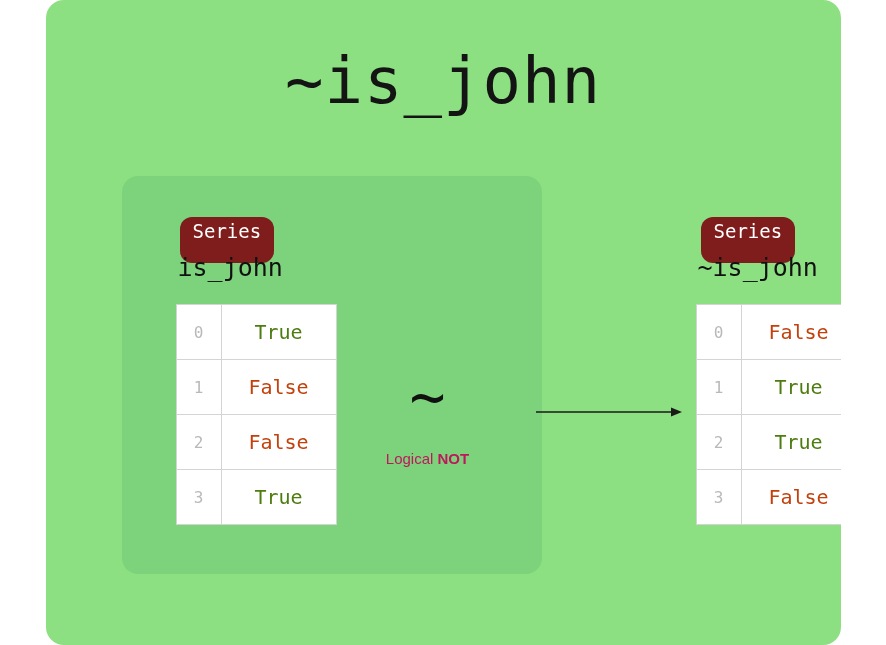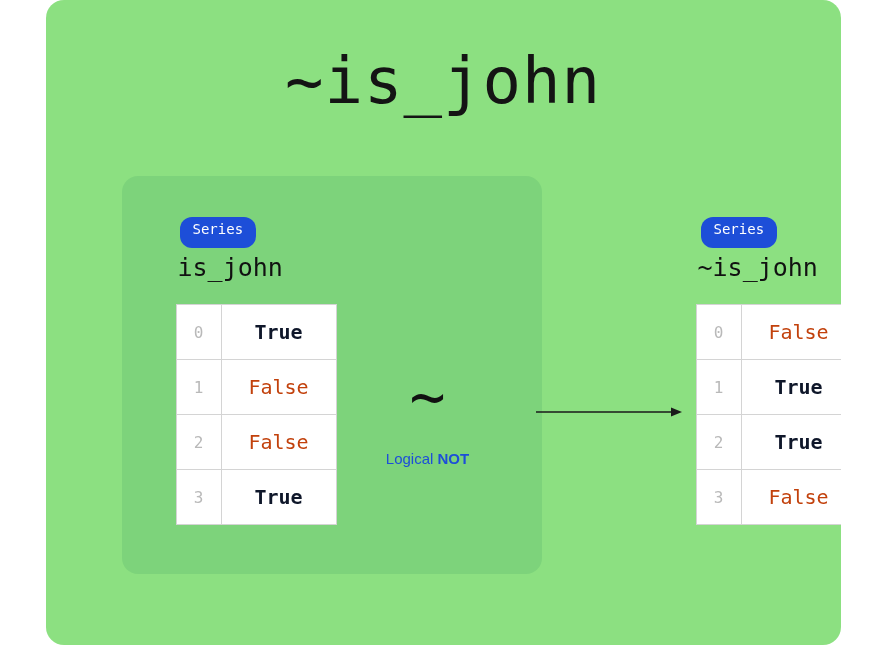--- a/index.html
+++ b/index.html
@@ -35,26 +35,26 @@
     left: 76px;
     top: 176px;
     width: 420px;
     height: 398px;
     background: #7DD37B;
     border-radius: 16px;
   }
   .badge {
     position: absolute;
     display: inline-block;
-    background: #1d4ed8;
+    background: #7f1d1d;
     color: #ffffff;
     font-family: "DejaVu Sans Mono", monospace;
-    font-size: 14px;
+    font-size: 19px;
     line-height: 1;
-    padding: 5px 13px 12px 13px;
+    padding: 5px 13px 22px 13px;
     border-radius: 12px;
   }
   .badge.left-badge  { left: 134px; top: 217px; }
   .badge.right-badge { left: 655px; top: 217px; }
   .series-label {
     position: absolute;
     font-family: "DejaVu Sans Mono", monospace;
     font-size: 25px;
     color: #111111;
     text-align: right;
@@ -83,42 +83,42 @@
     color: #b9b9b9;
     font-size: 16px;
   }
   td.val {
     width: 114px;
     min-width: 114px;
     color: #c2410c;
     font-size: 20px;
   }
   td.val.strong {
-    color: #0f172a;
-    font-weight: 700;
+    color: #4d7c0f;
+    font-weight: 400;
   }
   .tilde {
     position: absolute;
     left: 330px;
     top: 362px;
     width: 104px;
     text-align: center;
     font-family: "DejaVu Sans Mono", monospace;
     font-size: 60px;
     color: #111111;
   }
   .op-caption {
     position: absolute;
     left: 312px;
     top: 450px;
     width: 140px;
     text-align: center;
     font-family: "Liberation Sans", sans-serif;
     font-size: 15px;
-    color: #1d4ed8;
+    color: #be185d;
   }
   .op-caption b { font-weight: 700; }
   .arrow {
     position: absolute;
     left: 488px;
     top: 402px;
   }
 </style>
 </head>
 <body>

